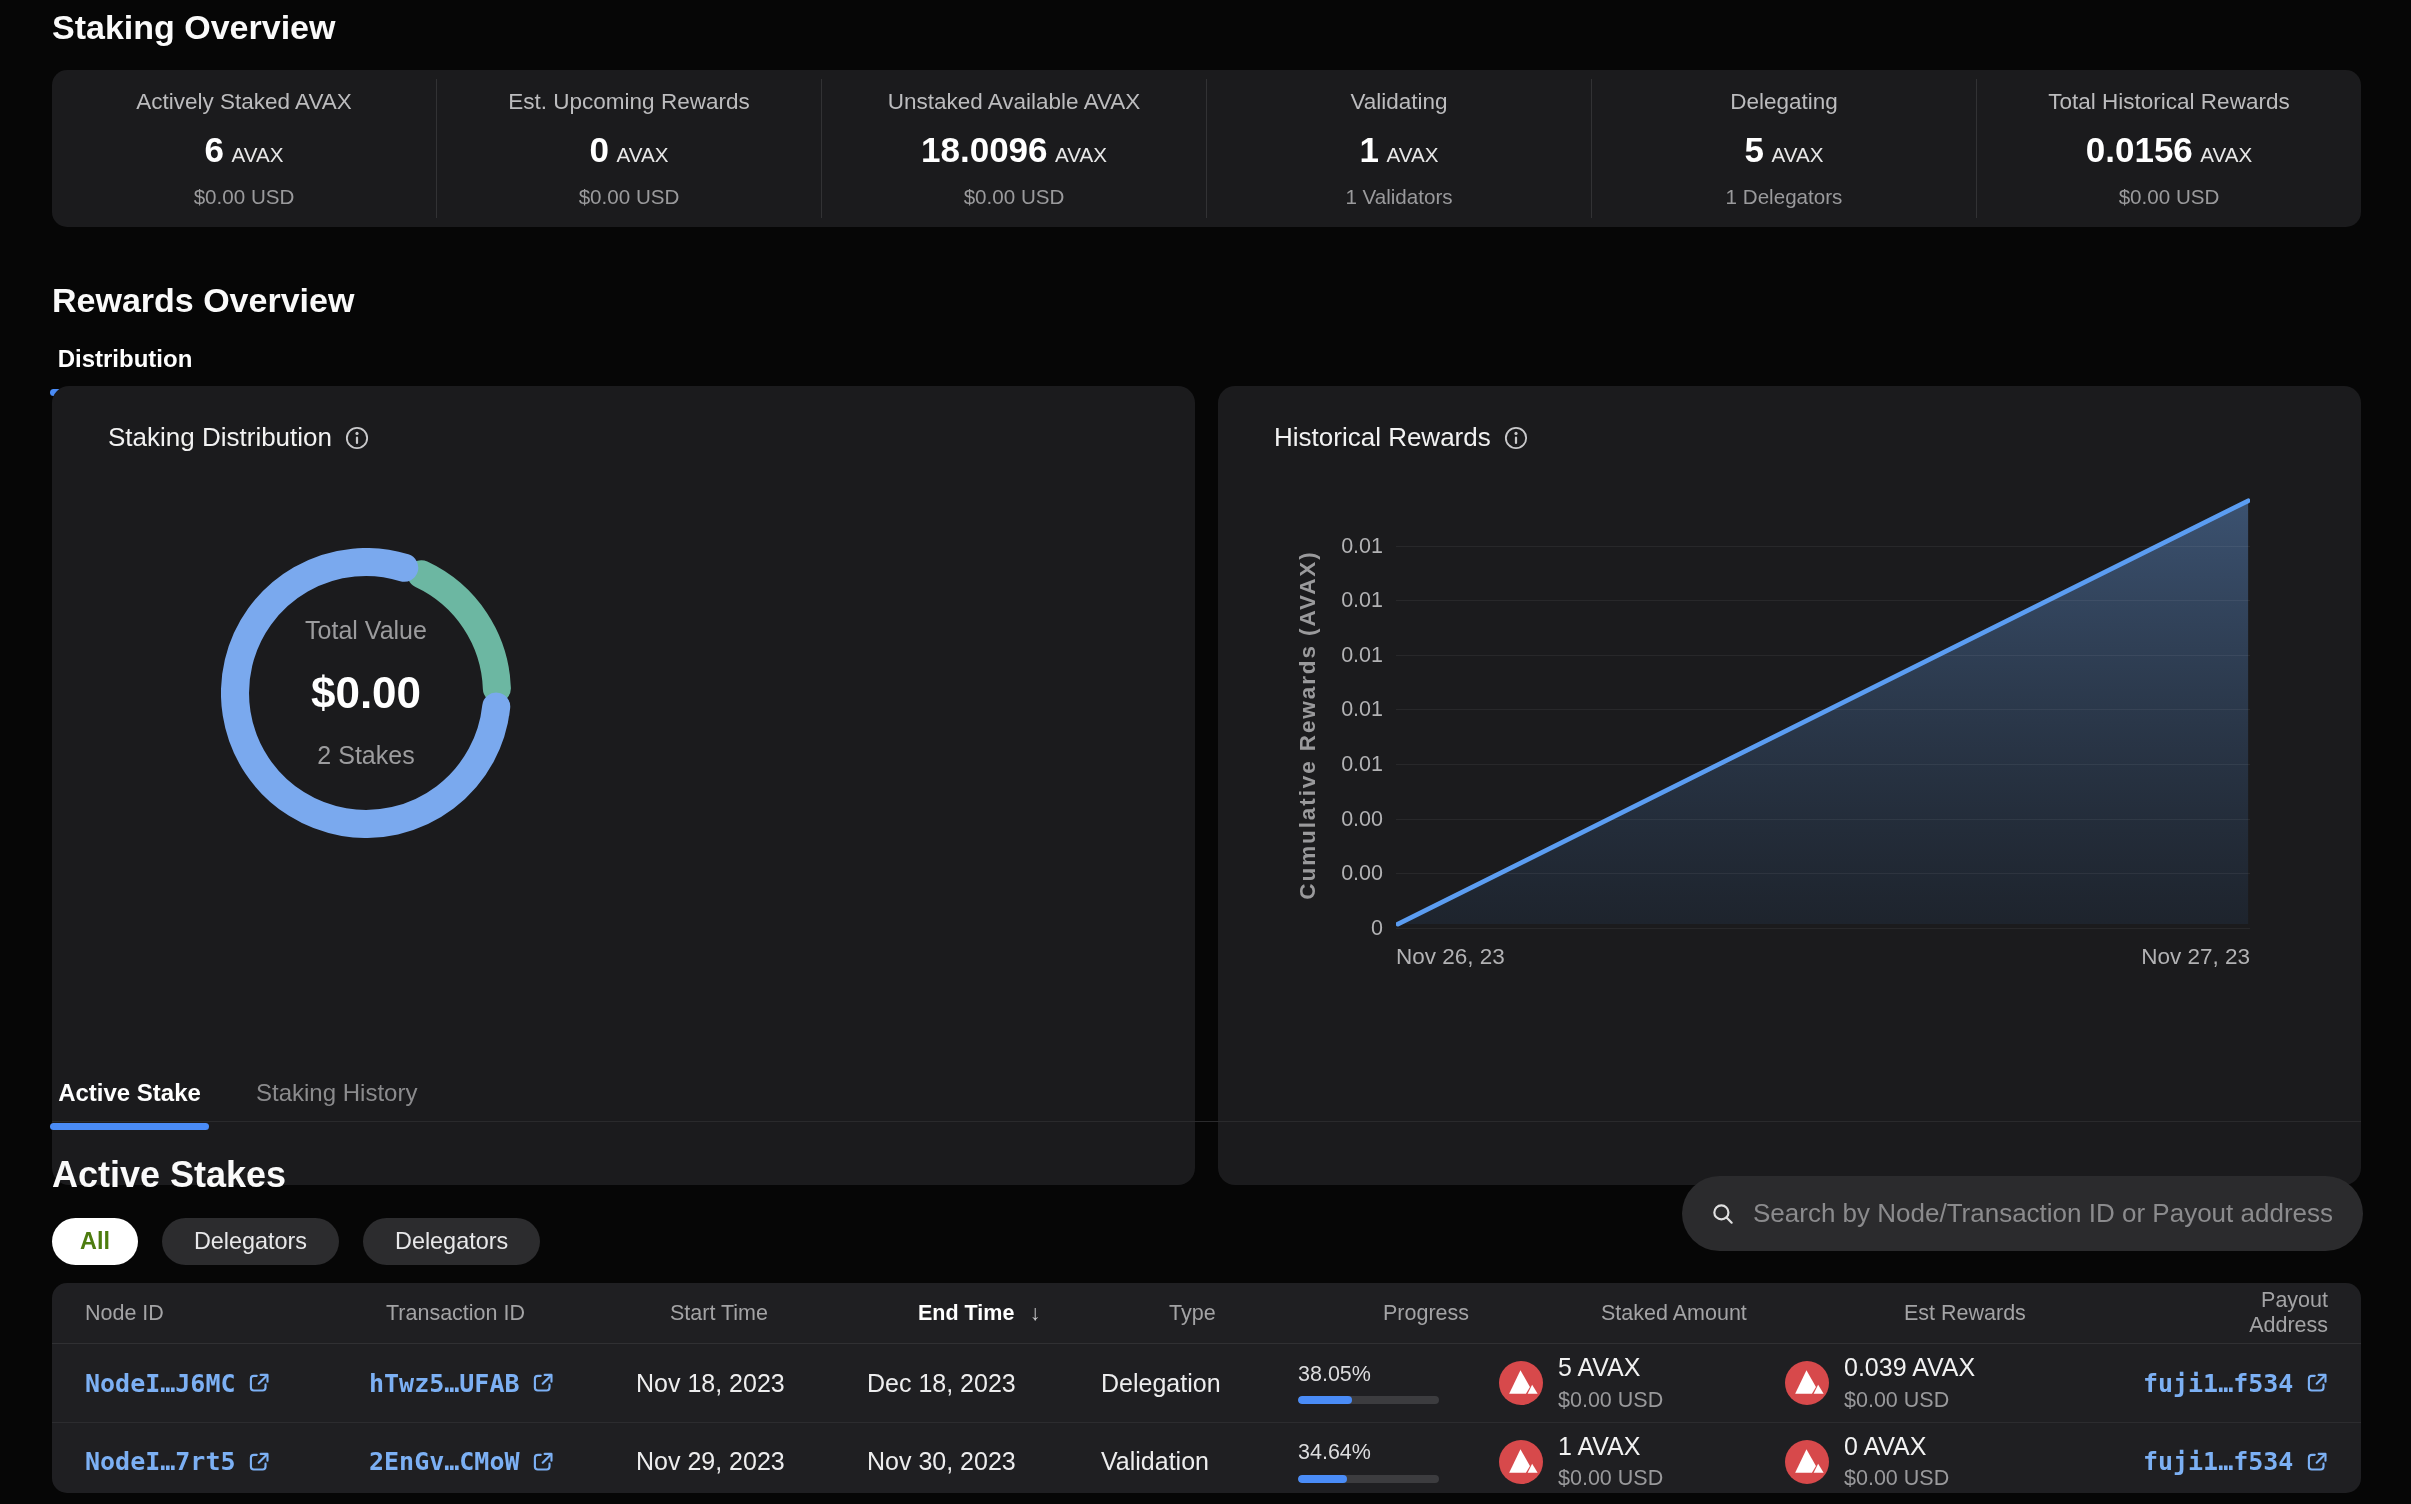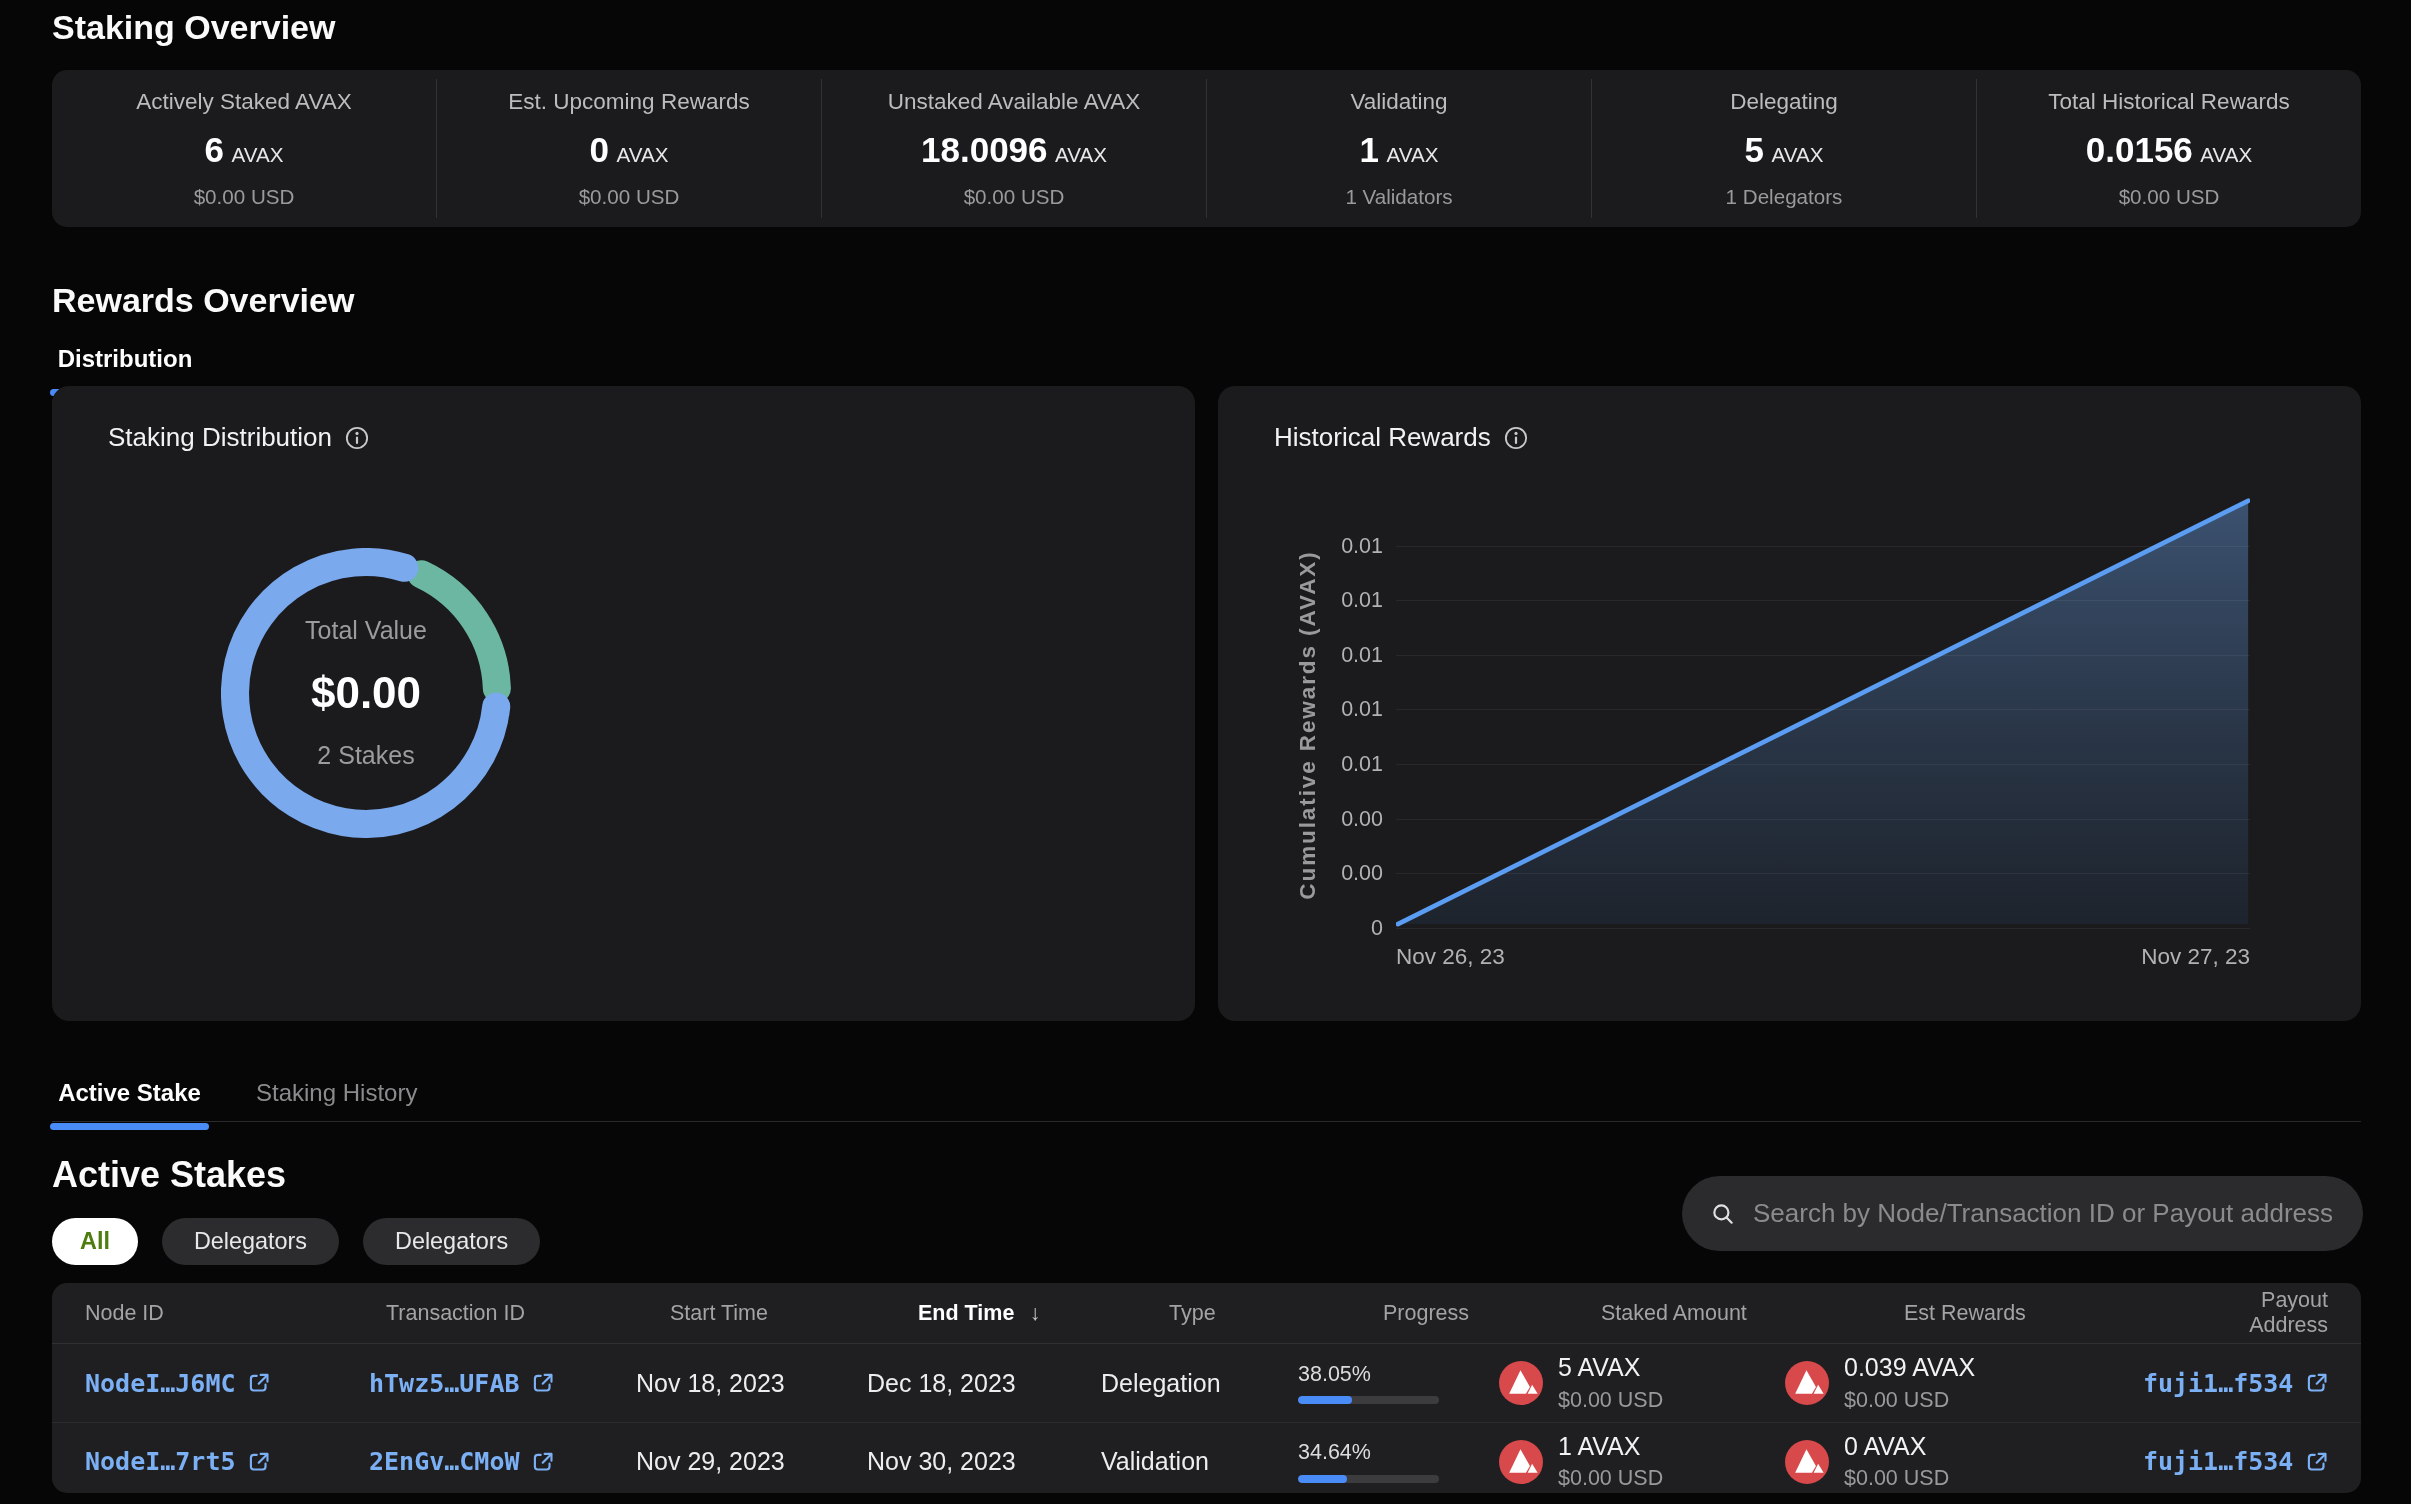--- a/index.html
+++ b/index.html
@@ -27,21 +27,21 @@
   .tab.active { color:#fff; font-weight:700; }
   .tab.inactive { color:#8b8b8d; }
   .tab .underline { position:absolute; left:0; right:0; bottom:0; height:6.6px; border-radius:3.7px; background:#4a8cf7; }
   .tabs-rewards { left:50px; top:345px; gap:66px;flex-direction:column; }
   .tabs-rewards .tab { width:150px; }
   .tabs-stake { left:50px; top:1079px; gap:47px; }
   .tabs-stake .tab { min-width:159px; }
   .tabs-divider { position:absolute; left:52px; top:1121px; width:2309px; height:0.9px; background:#2a2a2c; }
 
   
-  .panel { position:absolute; top:386px; width:1143px; height:635px; background:#1b1b1d; border-radius:17px; }
+  .panel { position:absolute; top:386px; width:1143px; height:799px; background:#1b1b1d; border-radius:17px; }
   .panel-left { left:52px; }
   .panel-right { left:1218px; }
   .panel-title { position:absolute; left:56px; top:36px; font-size:26px; color:#f2f2f2; display:flex; align-items:center; gap:13px; }
   .info-icon { width:24px; height:24px; display:inline-block; }
 
   
   .donut-wrap { position:absolute; left:169px; top:162px; width:290px; height:290px; }
   .donut-center { position:absolute; left:0; top:0; width:290px; height:290px; display:flex; flex-direction:column;
     align-items:center; justify-content:center; gap:23px; text-align:center; }
   .donut-label { font-size:25px; color:#9c9c9e; }

